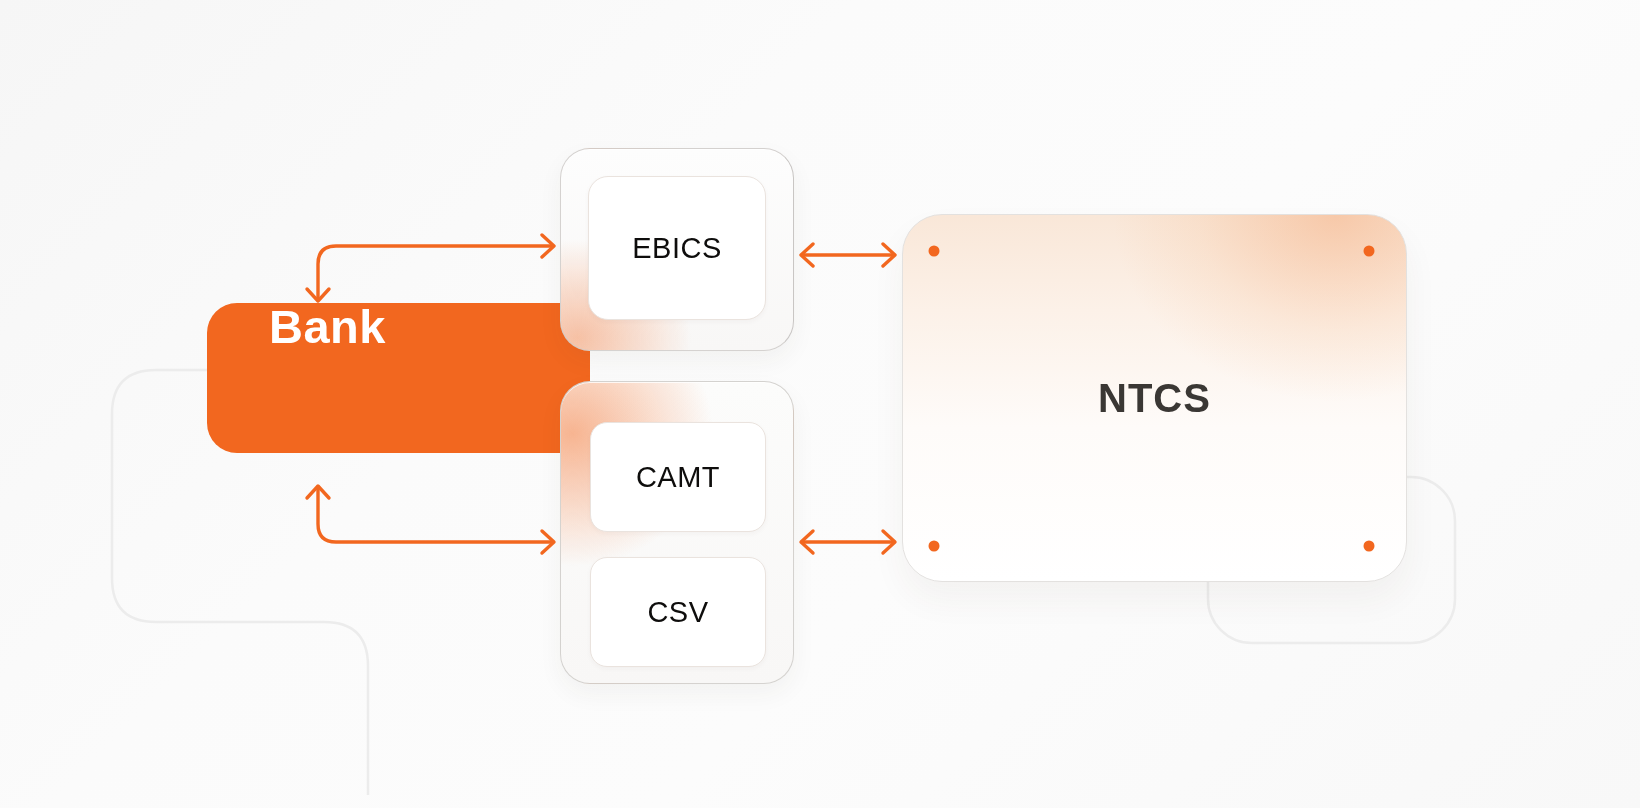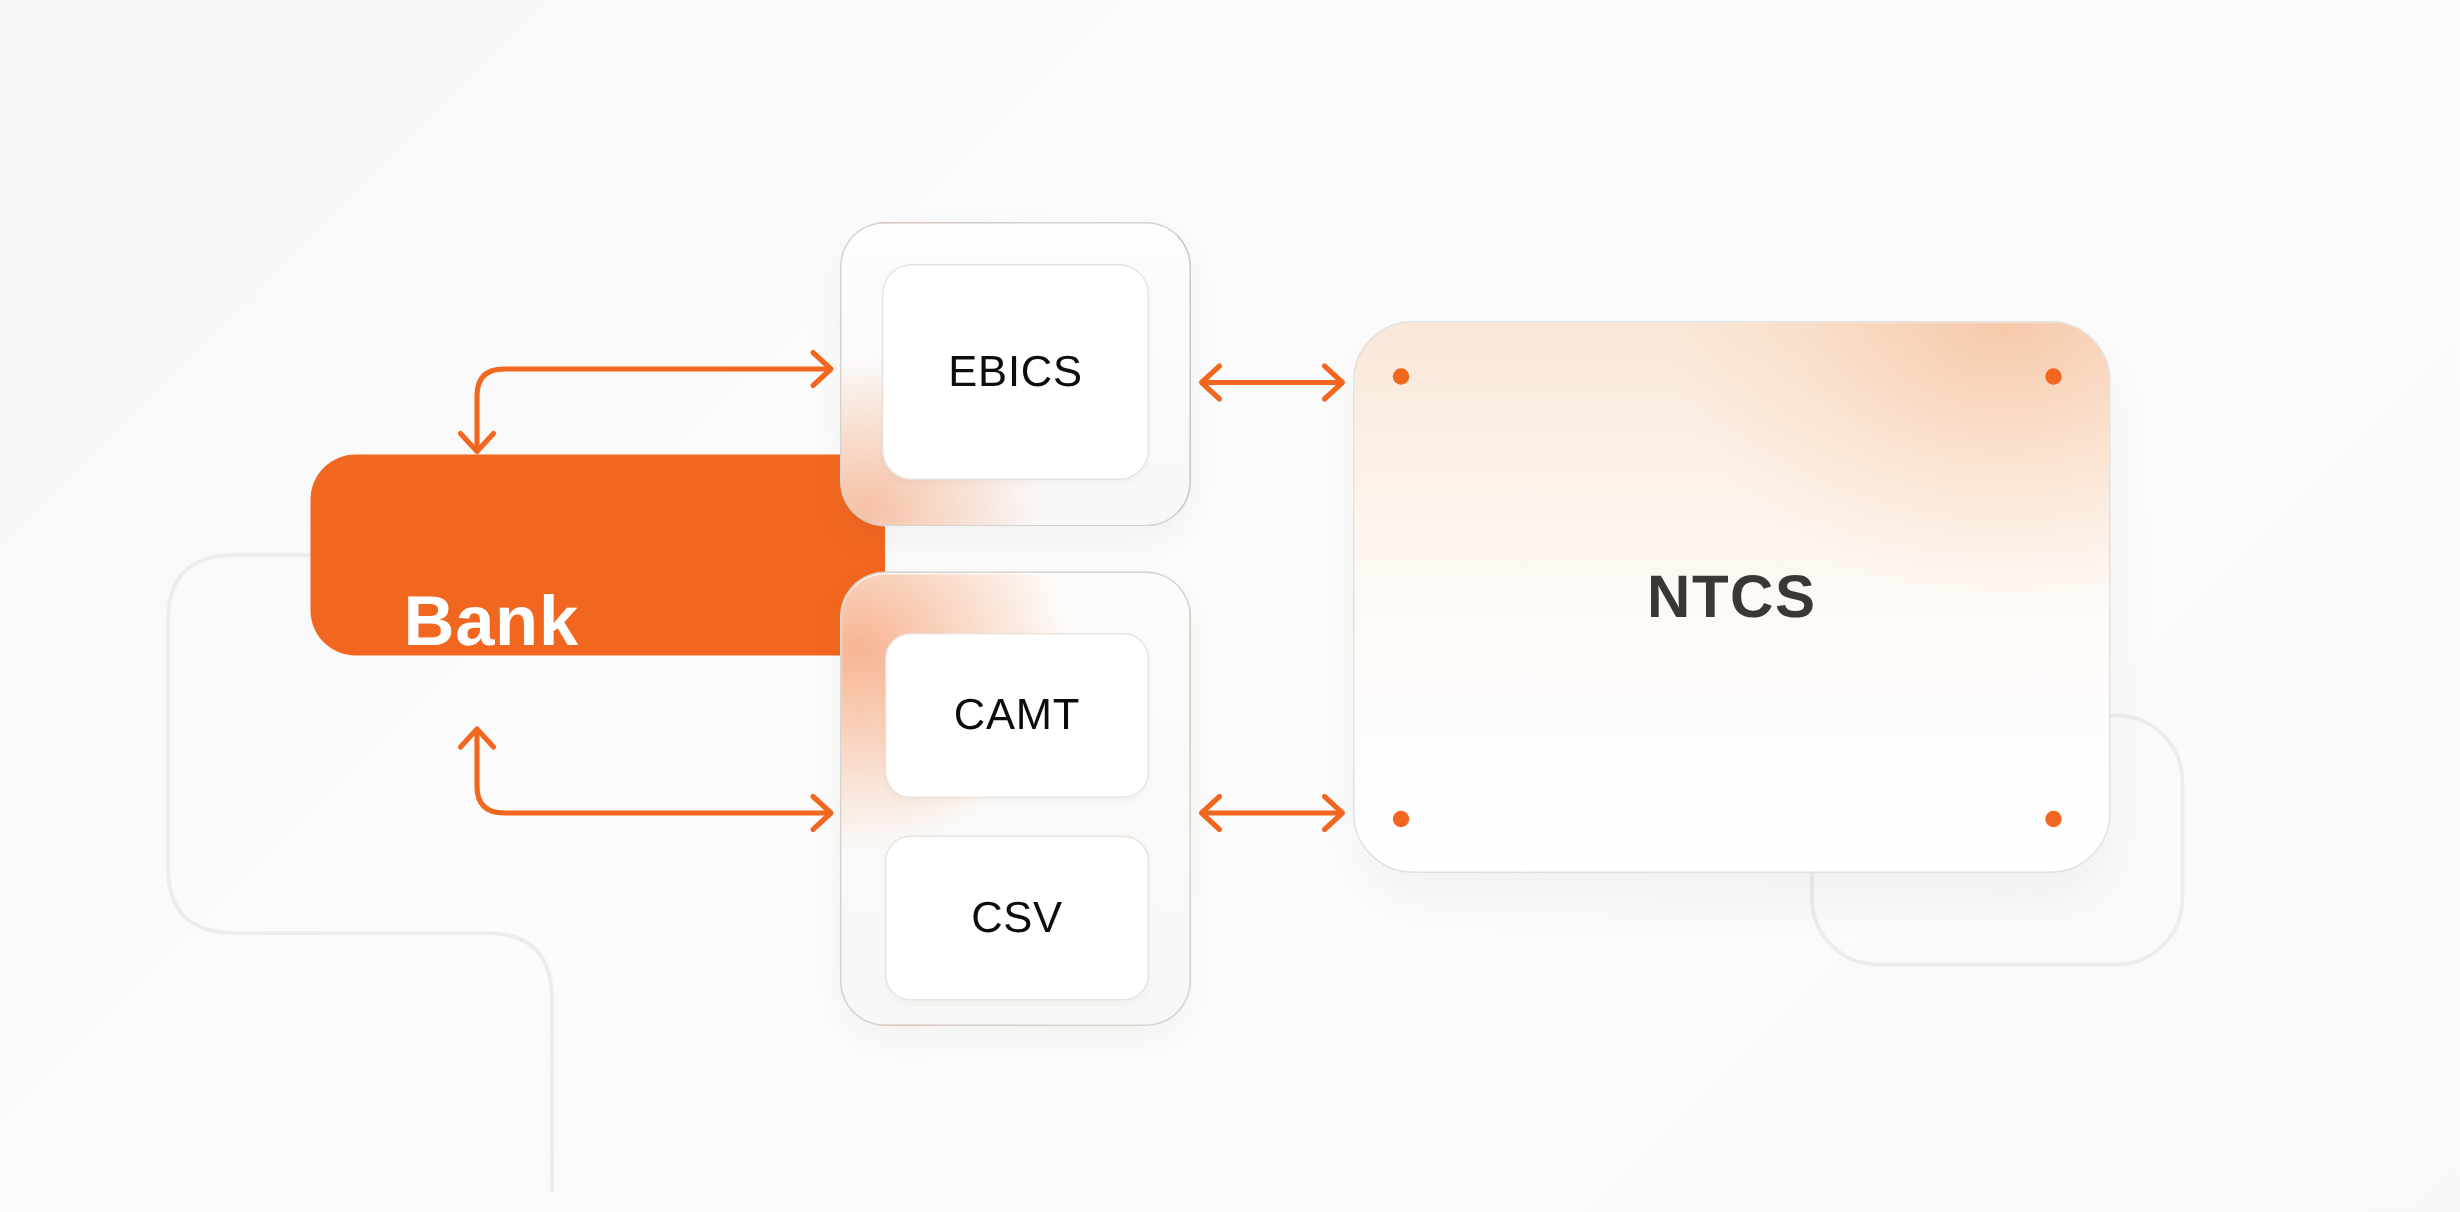--- a/index.html
+++ b/index.html
@@ -7,23 +7,23 @@
     position:relative;
     width:1640px;height:808px;
     overflow:hidden;
     background:linear-gradient(135deg,#f6f6f6 0%,#fbfbfb 35%,#fcfcfc 60%,#f8f8f8 100%);
     font-family:"Liberation Sans","DejaVu Sans",sans-serif;
   }
   .layer{position:absolute;left:0;top:0;width:1640px;height:808px;}
 
   
   .bank{
-    position:absolute;left:207px;top:303px;width:383px;height:134px;
+    position:absolute;left:207px;top:303px;width:383px;height:150px;
     background:#f2671f;border-radius:30px;
-    display:flex;align-items:flex-end;
+    display:flex;align-items:flex-start;
     z-index:1;
   }
   .bank-label{
     color:#ffffff;font-size:47px;font-weight:700;letter-spacing:.5px;
     padding-left:62px;line-height:1;
   }
 
   
   .glass{
     position:absolute;border-radius:30px;z-index:2;

